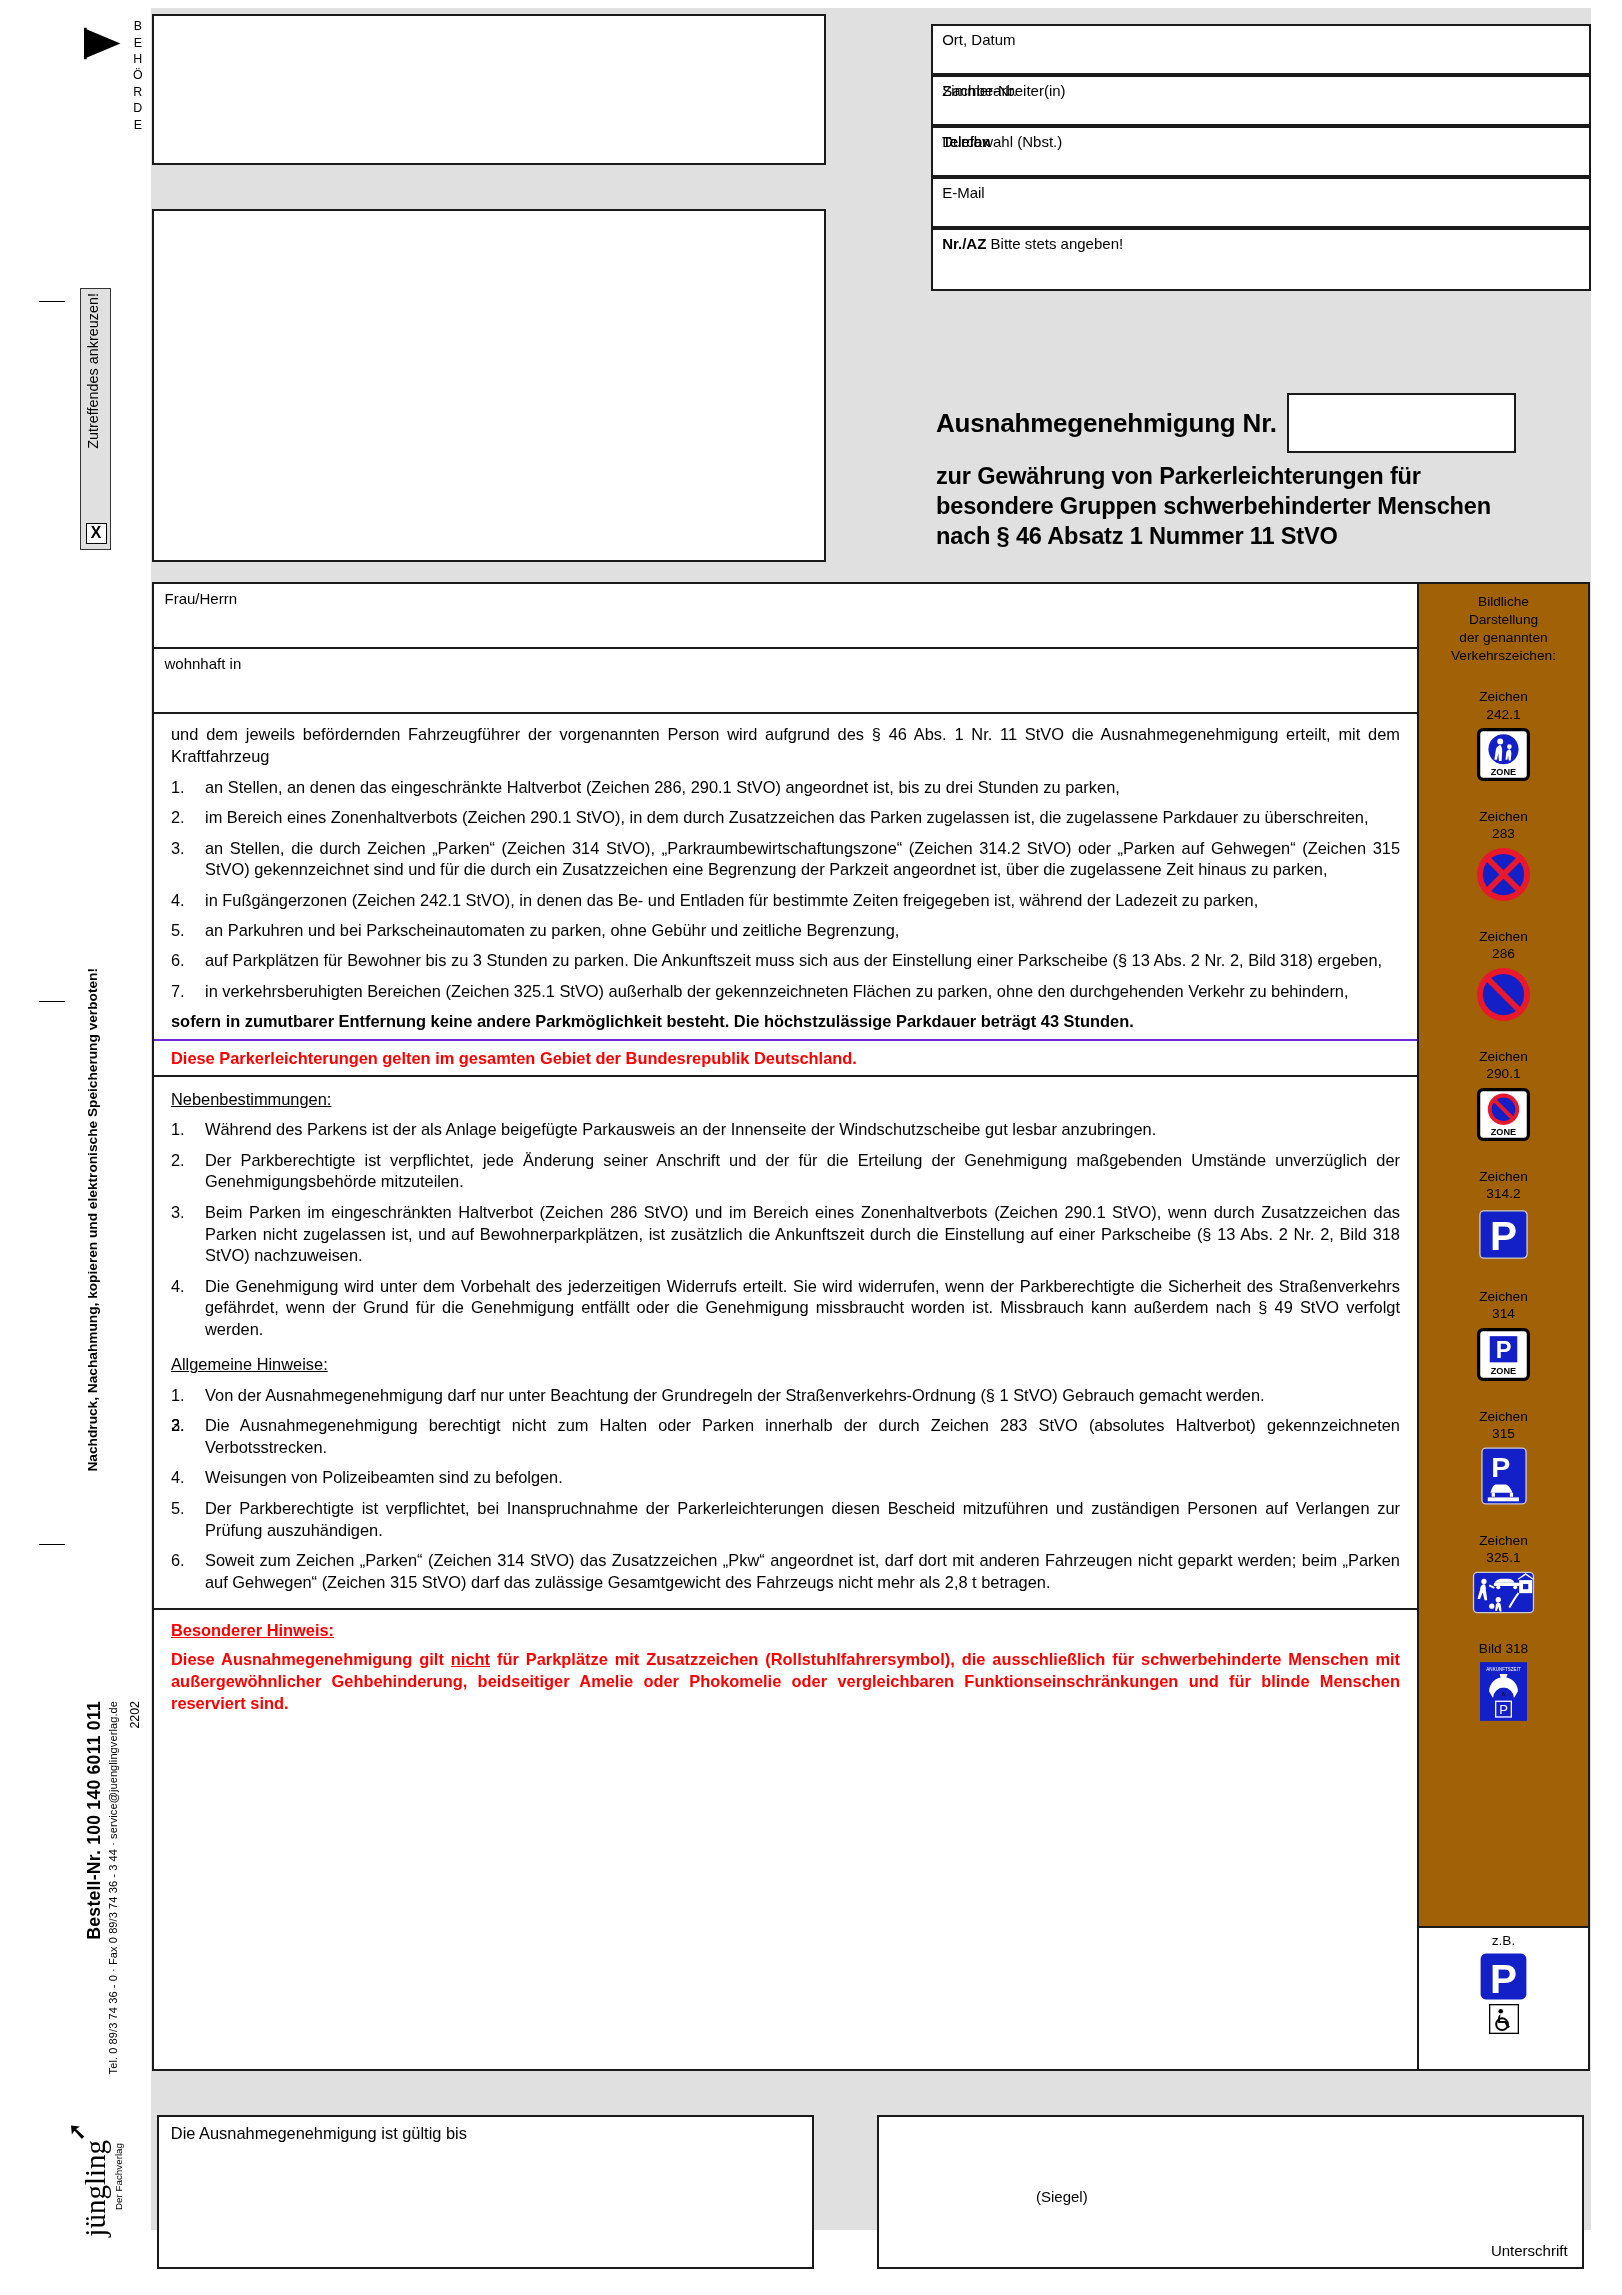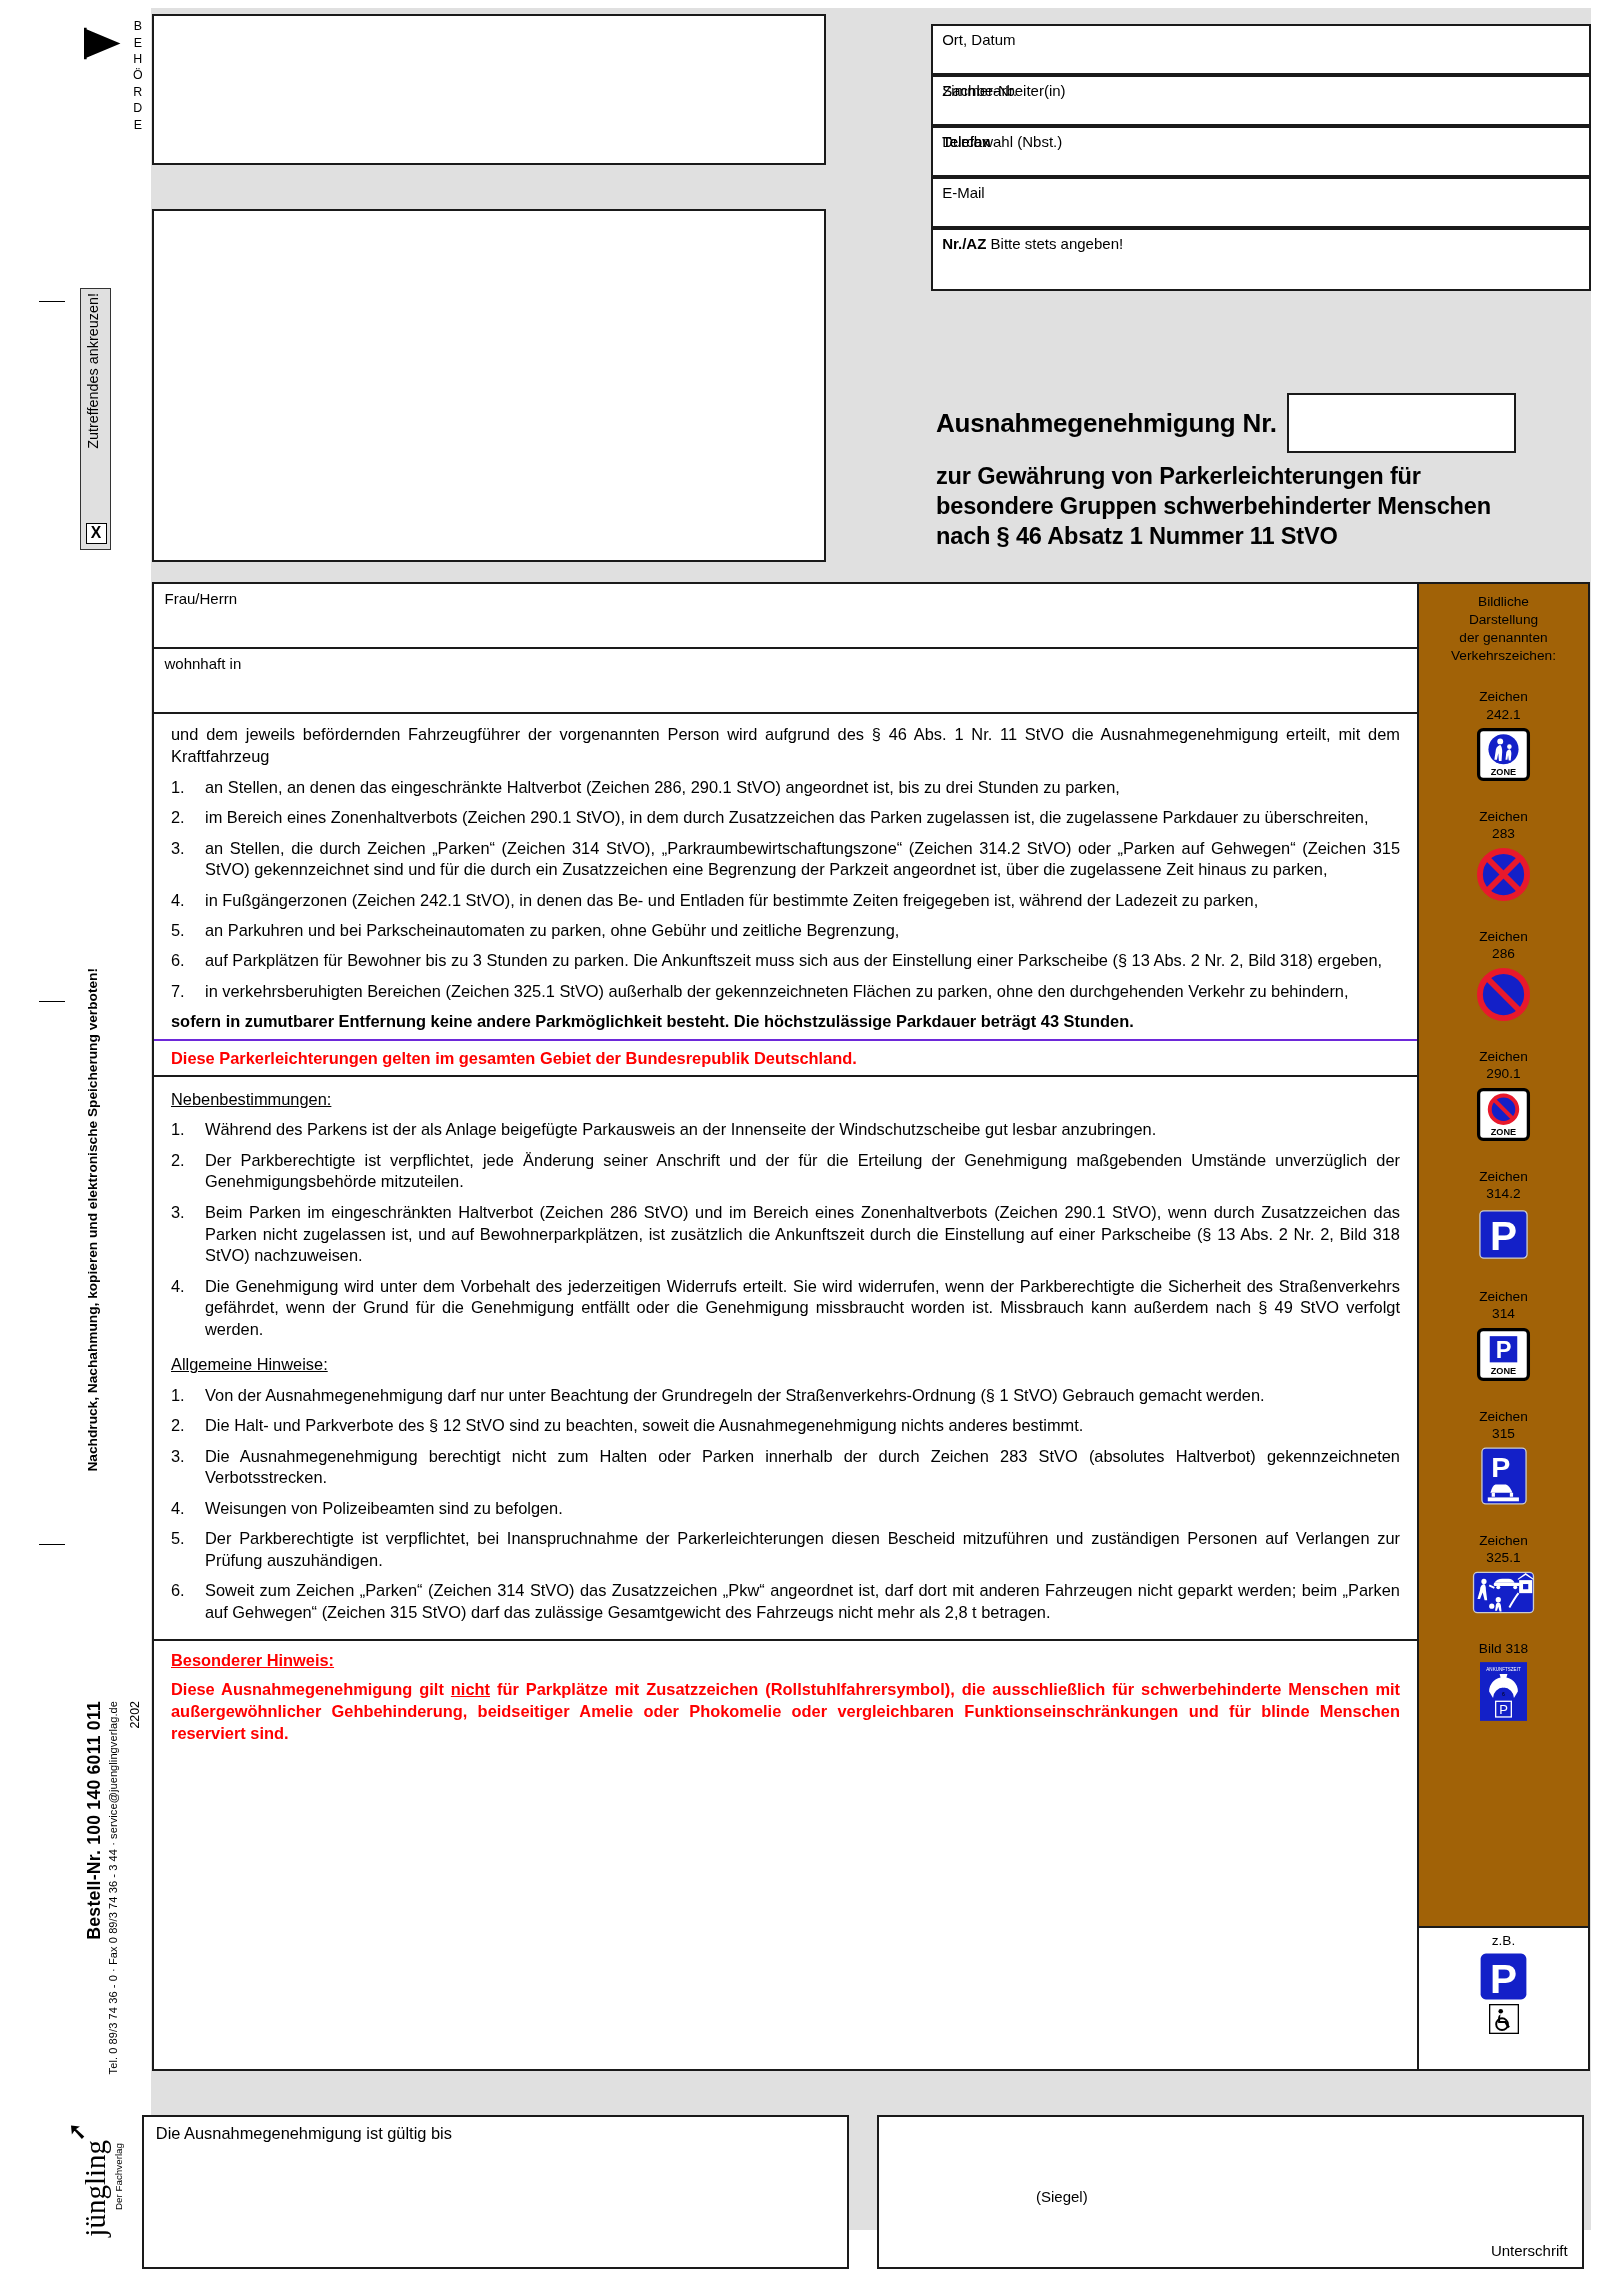--- a/index.html
+++ b/index.html
@@ -181,21 +181,21 @@
   
   #zb-cell {
     position:absolute; left:0; right:0; bottom:0; height:143px;
     border-top:2px solid #1a1a1a; box-sizing:border-box; text-align:center;
     padding-top:5.2px; background:#fff;
   }
   #zb-cap { font-size:13.7px; }
 
   
   #foot-valid {
-    position:absolute; left:142px; top:2115px; width:707px; height:154px;
+    position:absolute; left:157px; top:2115px; width:657px; height:154px;
   }
   #foot-valid .lbl { position:absolute; left:11.8px; top:6.5px; font-size:16.4px; }
   #foot-seal {
     position:absolute; left:877px; top:2115px; width:707px; height:154px;
   }
   #seal-txt { position:absolute; left:157px; top:71px; font-size:15px; }
   #sig-txt { position:absolute; right:14.4px; bottom:7.9px; font-size:15px; }
 </style>
 </head>
 <body>
@@ -426,21 +426,21 @@
         <ol class="lst">
           <li><span class="num">1.</span><span>Während des Parkens ist der als Anlage beigefügte Parkausweis an der Innenseite der Windschutzscheibe gut lesbar anzubringen.</span></li>
           <li><span class="num">2.</span><span>Der Parkberechtigte ist verpflichtet, jede Änderung seiner Anschrift und der für die Erteilung der Genehmigung maßgebenden Umstände unverzüglich der Genehmigungsbehörde mitzuteilen.</span></li>
           <li><span class="num">3.</span><span>Beim Parken im eingeschränkten Haltverbot (Zeichen 286 StVO) und im Bereich eines Zonenhaltverbots (Zeichen 290.1 StVO), wenn durch Zusatzzeichen das Parken nicht zugelassen ist, und auf Bewohnerparkplätzen, ist zusätzlich die Ankunftszeit durch die Einstellung auf einer Parkscheibe (§ 13 Abs. 2 Nr. 2, Bild 318 StVO) nachzuweisen.</span></li>
           <li><span class="num">4.</span><span>Die Genehmigung wird unter dem Vorbehalt des jederzeitigen Widerrufs erteilt. Sie wird widerrufen, wenn der Parkberechtigte die Sicherheit des Straßenverkehrs gefährdet, wenn der Grund für die Genehmigung entfällt oder die Genehmigung missbraucht worden ist. Missbrauch kann außerdem nach § 49 StVO verfolgt werden.</span></li>
         </ol>
 
         <div class="heading-ul" style="margin-top:14.4px;">Allgemeine Hinweise:</div>
         <ol class="lst">
           <li><span class="num">1.</span><span>Von der Ausnahmegenehmigung darf nur unter Beachtung der Grundregeln der Straßenverkehrs-Ordnung (§ 1 StVO) Gebrauch gemacht werden.</span></li>
-          <li><span class="num">2.</span><span>Die Halt- und Parkverbote des § 12 StVO sind zu beachten, soweit die Ausnahmegenehmigung nichts anderes bestimmt.</span></li>
+          <li><span class="num">2.</span></li>
           <li><span class="num">3.</span><span>Die Ausnahmegenehmigung berechtigt nicht zum Halten oder Parken innerhalb der durch Zeichen 283 StVO (absolutes Haltverbot) gekennzeichneten Verbotsstrecken.</span></li>
           <li><span class="num">4.</span><span>Weisungen von Polizeibeamten sind zu befolgen.</span></li>
           <li><span class="num">5.</span><span>Der Parkberechtigte ist verpflichtet, bei Inanspruchnahme der Parkerleichterungen diesen Bescheid mitzuführen und zuständigen Personen auf Verlangen zur Prüfung auszuhändigen.</span></li>
           <li><span class="num">6.</span><span>Soweit zum Zeichen „Parken“ (Zeichen 314 StVO) das Zusatzzeichen „Pkw“ angeordnet ist, darf dort mit anderen Fahrzeugen nicht geparkt werden; beim „Parken auf Gehwegen“ (Zeichen 315 StVO) darf das zulässige Gesamtgewicht des Fahrzeugs nicht mehr als 2,8 t betragen.</span></li>
         </ol>
       </div>
 
       <div id="besonderer">
         <div id="bh-title">Besonderer Hinweis:</div>
         <div id="bh-body">

